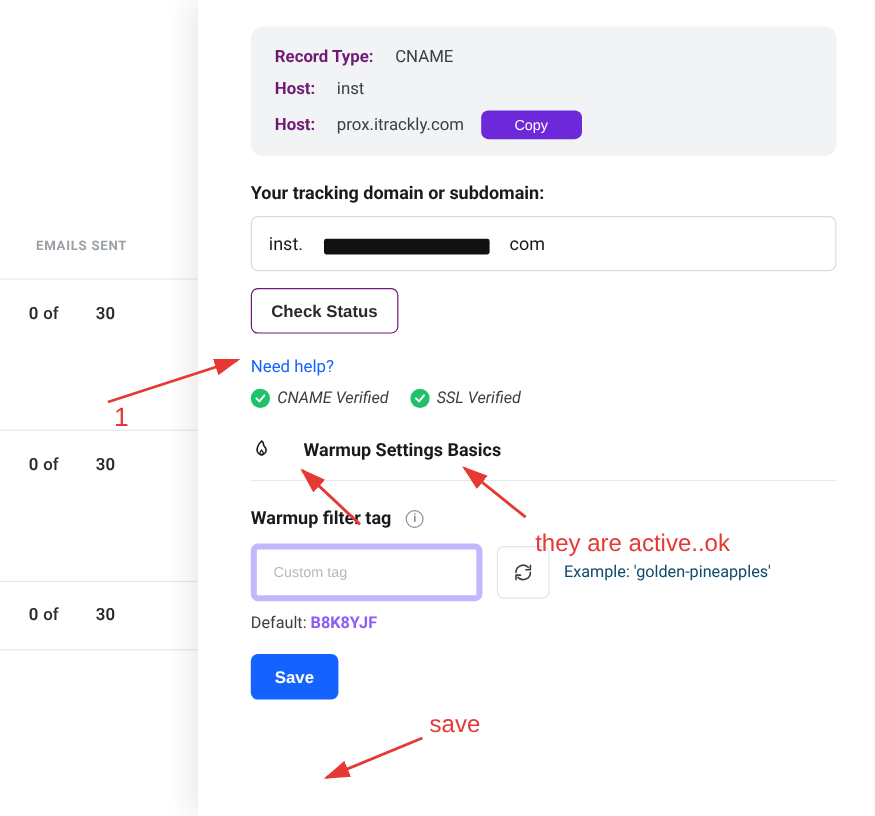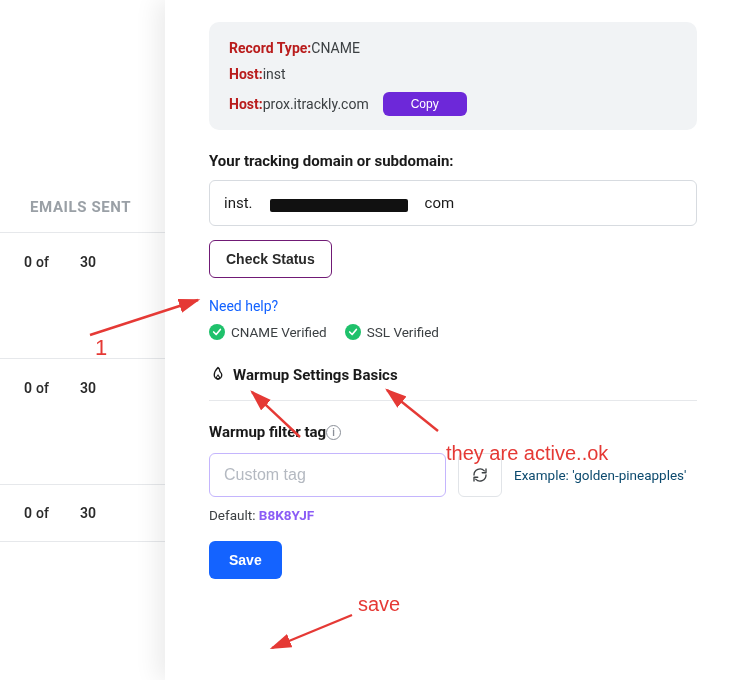--- a/index.html
+++ b/index.html
@@ -16,21 +16,21 @@
     position: absolute;
     left: 0; top: 0;
     width: 165px;
     height: 100%;
     background: #fff;
   }
   .left-header {
     position: absolute;
     top: 198px;
     left: 30px;
-    font-size: 15px;
+    font-size: 11px;
     font-weight: 700;
     letter-spacing: 0.6px;
     color: #9aa0a6;
   }
   .left-row {
     position: absolute;
     left: 0;
     width: 165px;
     height: 58px;
     border-top: 1px solid #e6e8eb;
@@ -56,21 +56,21 @@
     box-shadow: -8px 0 22px rgba(0,0,0,0.08);
     padding: 22px 32px 20px 44px;
   }
   .dns-card {
     background: #f1f3f5;
     border-radius: 10px;
     padding: 18px 20px 14px 20px;
   }
   .dns-row { display:flex; align-items:center; margin-bottom:10px; font-size:14px; }
   .dns-row:last-child { margin-bottom:0; }
-  .dns-label { font-weight:700; color:#b91c1c; margin-right:0; }
+  .dns-label { font-weight:700; color:#701a75; margin-right:18px; }
   .dns-val { color:#3c4043; }
   .copy-btn {
     margin-left: 14px;
     background:#6d28d9;
     color:#fff;
     border:none;
     border-radius:6px;
     padding:5px 28px;
     font-size:12px;
     font-weight:500;
@@ -123,43 +123,43 @@
     text-decoration:none;
   }
   .verify-row {
     margin-top: 10px;
     display:flex;
     align-items:center;
     gap: 18px;
     font-size:13.5px;
     color:#3c4043;
   }
-  .verify-item { display:flex; align-items:flex-end; gap:6px; }
+  .verify-item { display:flex; align-items:flex-end; gap:6px;font-style:italic; }
   .check-badge {
     width:16px; height:16px; border-radius:50%;
     background:#1fc16b;
     display:inline-flex; align-items:center; justify-content:center;
   }
   .check-badge svg { width:10px; height:10px; }
   .warmup-head {
     margin-top: 26px;
     display:flex;
     align-items:center;
-    gap:6px;
+    gap:26px;
     font-size:15px;
     font-weight:700;
     color:#1a1a1a;
   }
   .flame { width:18px; height:18px; }
   .divider { border:none; border-top:1px solid #e6e8eb; margin-top:16px; }
   .filter-label-row {
     margin-top: 22px;
     display:flex;
     align-items:center;
-    gap:0;
+    gap:12px;
     font-size:15px;
     font-weight:700;
     color:#1a1a1a;
   }
   .info-icn {
     width:15px; height:15px;
     border:1.3px solid #8a8f98;
     border-radius:50%;
     font-size:10px;
     color:#8a8f98;
@@ -167,24 +167,24 @@
     font-weight:600;
   }
   .tag-row {
     margin-top:12px;
     display:flex;
     align-items:center;
     gap:12px;
   }
   .tag-input {
     flex: 0 0 188px;
-    border:1px solid #c4b5fd;
+    border:5px solid #c4b5fd;
     border-radius:6px;
     padding:12px 14px;
-    font-size:16px;
+    font-size:12px;
     color:#0f172a;
   }
   .tag-input::placeholder { color:#b4b9c1; }
   .refresh-btn {
     width:44px; height:44px;
     border:1px solid #e1e4e8;
     border-radius:6px;
     background:#fff;
     display:inline-flex; align-items:center; justify-content:center;
     cursor:pointer;

